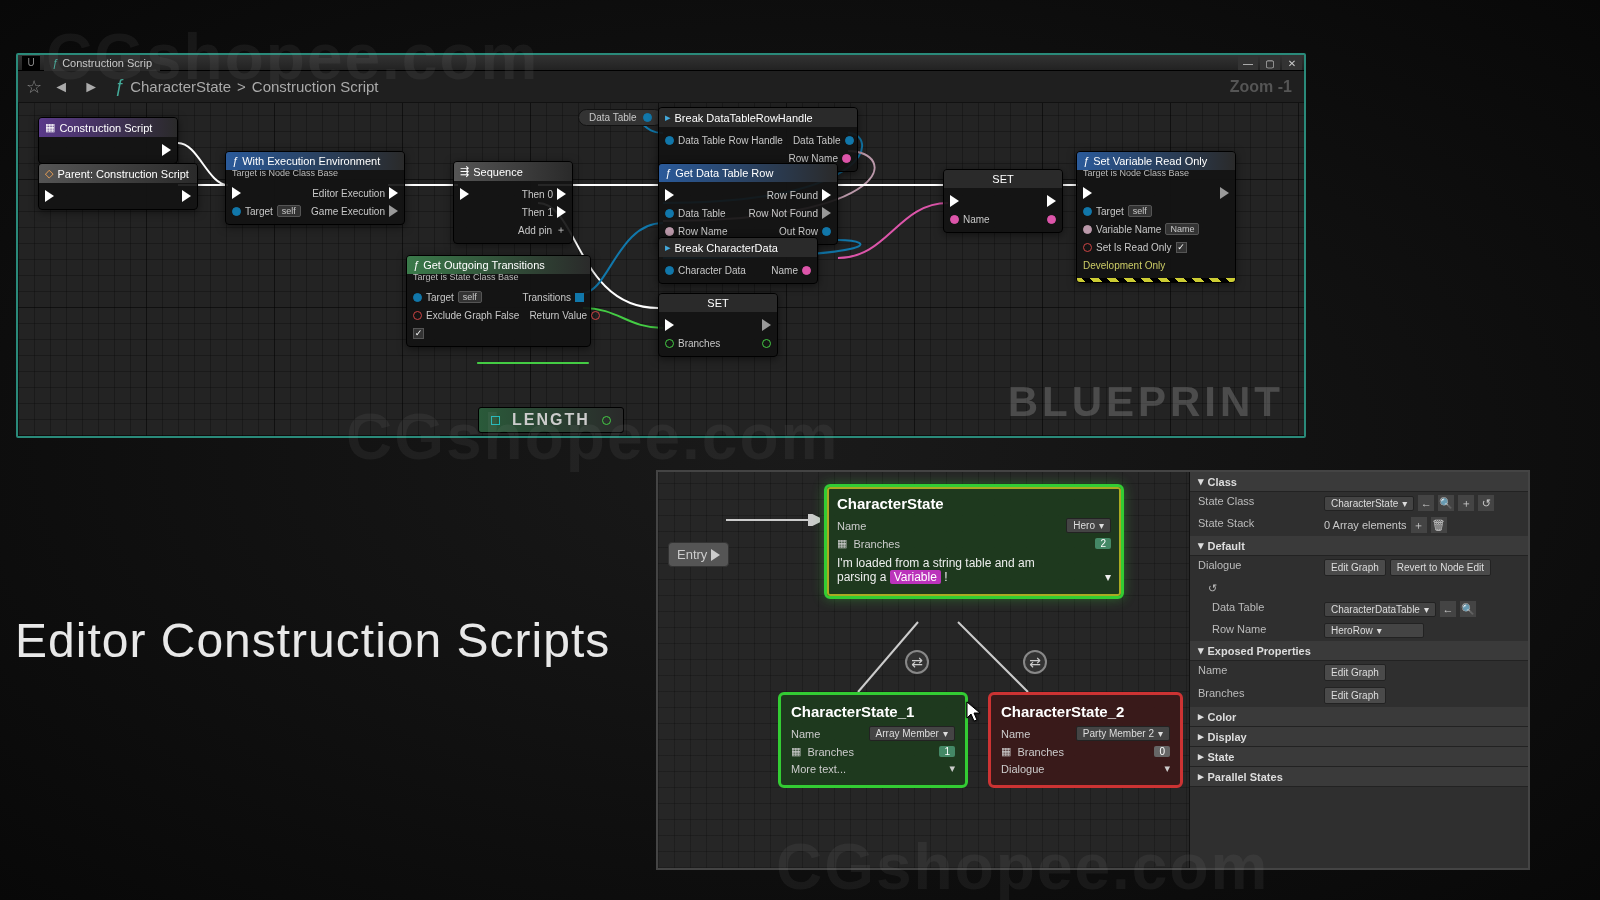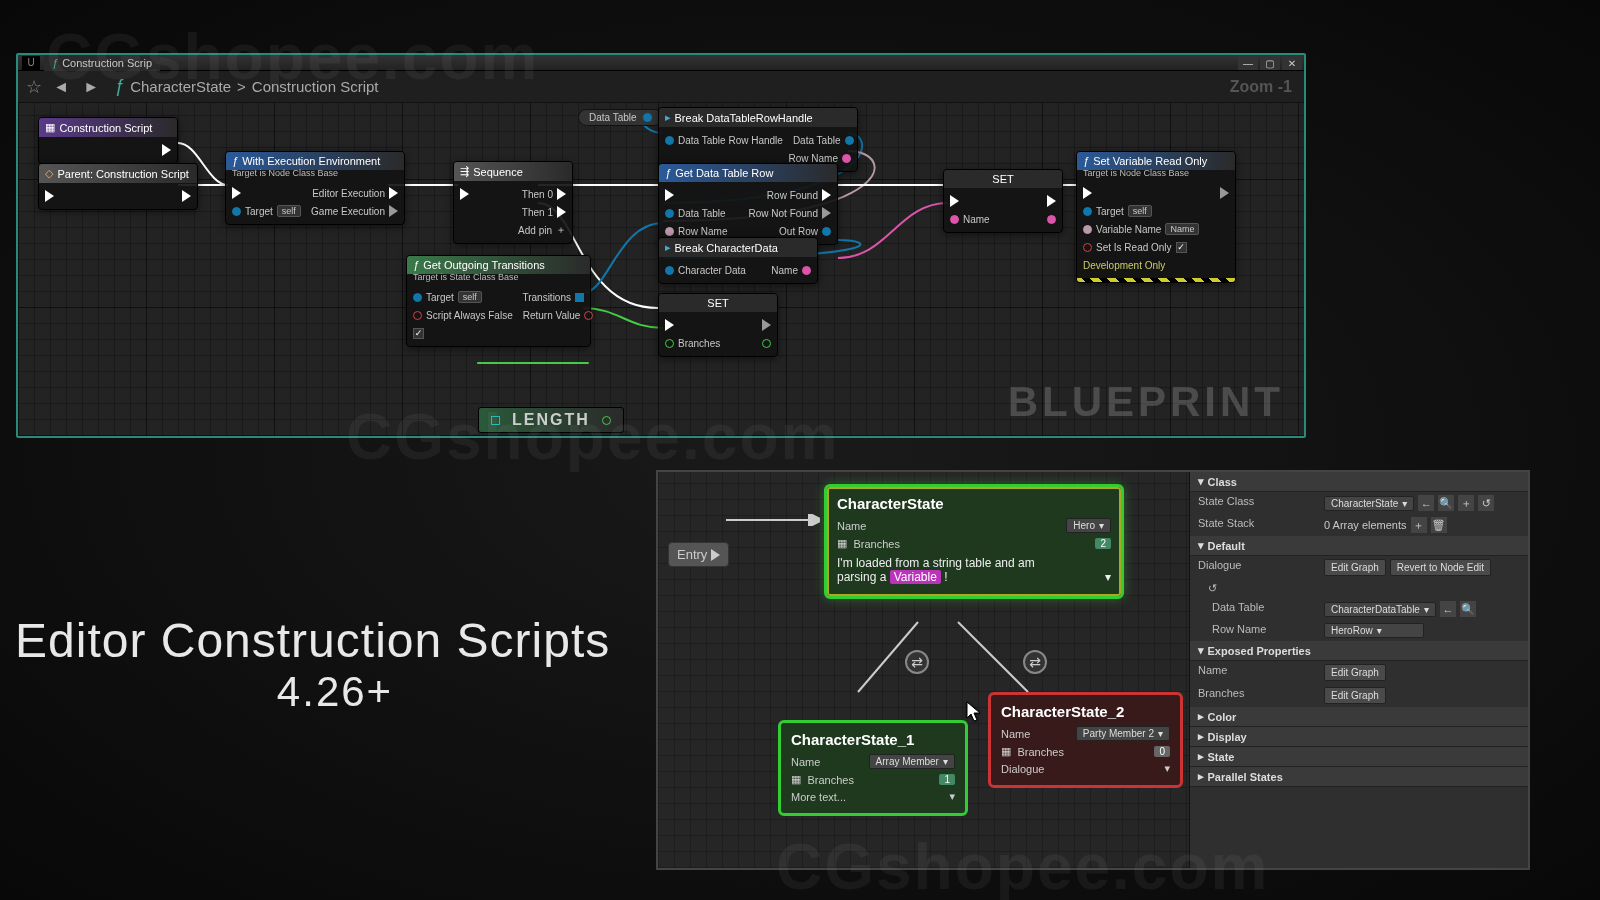--- a/index.html
+++ b/index.html
@@ -50,21 +50,21 @@
 
 svg.wires { position:absolute; top:0; left:0; width:100%; height:100%; pointer-events:none; }
 
 
 .sg-window { position:absolute; left:656px; top:470px; width:874px; height:400px; background:#262626; border:2px solid #444; display:flex; }
 .sg-canvas { flex:1; position:relative; background:#262626; background-image:repeating-linear-gradient(0deg,rgba(0,0,0,0.2) 0,rgba(0,0,0,0.2) 1px,transparent 1px,transparent 16px),repeating-linear-gradient(90deg,rgba(0,0,0,0.2) 0,rgba(0,0,0,0.2) 1px,transparent 1px,transparent 16px); border-right:1px solid #111; }
 .sg-panel { width:338px; background:#2f2f2f; overflow-y:auto; font-size:11px; }
 .entry-node { position:absolute; left:10px; top:70px; background:#555; border:1px solid #333; border-radius:4px; padding:4px 8px; display:flex; align-items:center; gap:4px; color:#ccc; font-size:13px; }
 .state-node { position:absolute; border-radius:6px; padding:8px 10px; min-width:190px; }
 .sn-green { background:rgba(30,60,30,0.9); border:3px solid #3c3; box-shadow:0 0 12px rgba(60,200,60,0.4),inset 0 0 0 2px #aa2; }
-.sn-green1 { background:rgba(30,60,30,0.9); border:3px solid #3c3;margin-top:28px; }
+.sn-green1 { background:rgba(30,60,30,0.9); border:3px solid #3c3; }
 .sn-red { background:rgba(60,25,25,0.9); border:3px solid #c33; }
 .state-title { font-size:15px; font-weight:600; color:#fff; margin-bottom:4px; }
 .state-row { display:flex; justify-content:space-between; align-items:center; padding:2px 0; font-size:11px; color:#ccc; }
 .drop { background:#444; border:1px solid #222; padding:1px 6px; font-size:10px; border-radius:2px; display:flex; align-items:center; gap:4px; color:#ddd; }
 .badge { background:#486; color:#fff; padding:0 5px; border-radius:2px; font-size:10px; }
 .dlg-text { font-size:12px; color:#eee; padding:4px 0; }
 .var-tag { background:#b3b; color:#fff; padding:0 4px; border-radius:2px; }
 .trans-icon { position:absolute; width:24px; height:24px; background:#333; border:2px solid #888; border-radius:50%; display:flex; align-items:center; justify-content:center; color:#ccc; font-size:14px; }
 
 
@@ -249,21 +249,21 @@
               <span class="selfbox">self</span>
             </span>
             <span class="pin">
               <span>Transitions</span>
               <span class="pin-dot dot-blue" style="border-radius:0"></span>
             </span>
           </div>
         <div class="pin-row">
             <span class="pin">
               <span class="pin-dot dot-red"></span>
-              <span>Script Always False</span>
+              <span>Exclude Graph False</span>
             </span>
             <span class="pin">
               <span>Return Value</span>
               <span class="pin-dot dot-red"></span>
             </span>
           </div>
         <div class="pin-row">
             <span class="pin">
               <span class="chk">✓</span>
             </span>
@@ -457,21 +457,20 @@
             </span>
           </div>
       </div>
       <div class="hazard"></div>
     </div>
   </div>
 </div>
 
 <div class="headline">
   <div class="headline-1">Editor Construction Scripts</div>
-  <div class="headline-2">4.26+</div>
 </div>
 
 <div class="sg-window">
   <div class="sg-canvas">
     <svg class="wires">
         <g stroke="#ccc" stroke-width="2" fill="none">
       <path d="M68 48 L160 48" marker-end="url(#ah)"></path>
       <path d="M260 150 L200 220"></path>
       <path d="M300 150 L370 220"></path>
       <defs>

